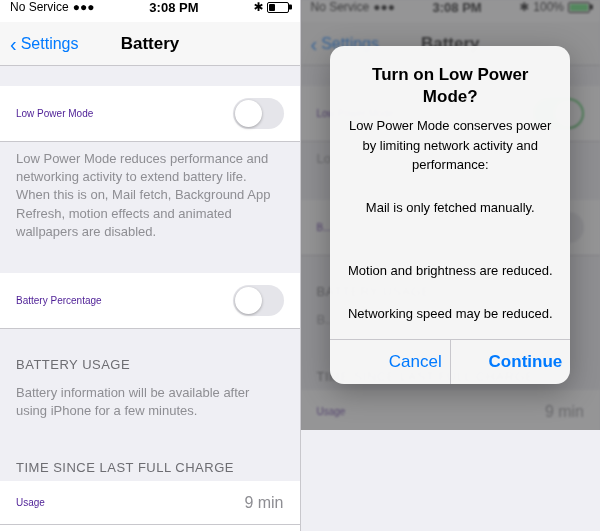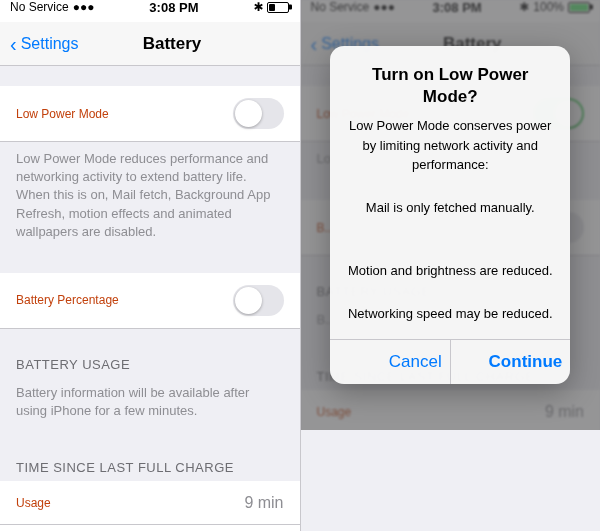--- a/index.html
+++ b/index.html
@@ -71,41 +71,40 @@
       line-height: 1;
       margin-right: 2px;
     }
     .nav-title {
       position: absolute;
       left: 50%;
       transform: translateX(-50%);
       font-size: 17px;
       font-weight: 600;
       color: #000;
-      margin-left: 22px;
     }
     .nav-bar-left { width: 300px; position: relative; }
 
     
     .content {
       flex: 1;
       overflow-y: auto;
     }
     .setting-row {
       display: flex;
       align-items: center;
       justify-content: space-between;
       padding: 12px 16px;
       background: #fff;
       border-bottom: 1px solid #c8c7cc;
       min-height: 44px;
     }
     .setting-label {
-      font-size: 12px;
-      color: #c2410c;
+      font-size: 10px;
+      color: #4c1d95;
     }
     .toggle {
       width: 51px;
       height: 31px;
       border-radius: 15.5px;
       background: #e5e5ea;
       position: relative;
       cursor: pointer;
       transition: background 0.2s;
       flex-shrink: 0;

